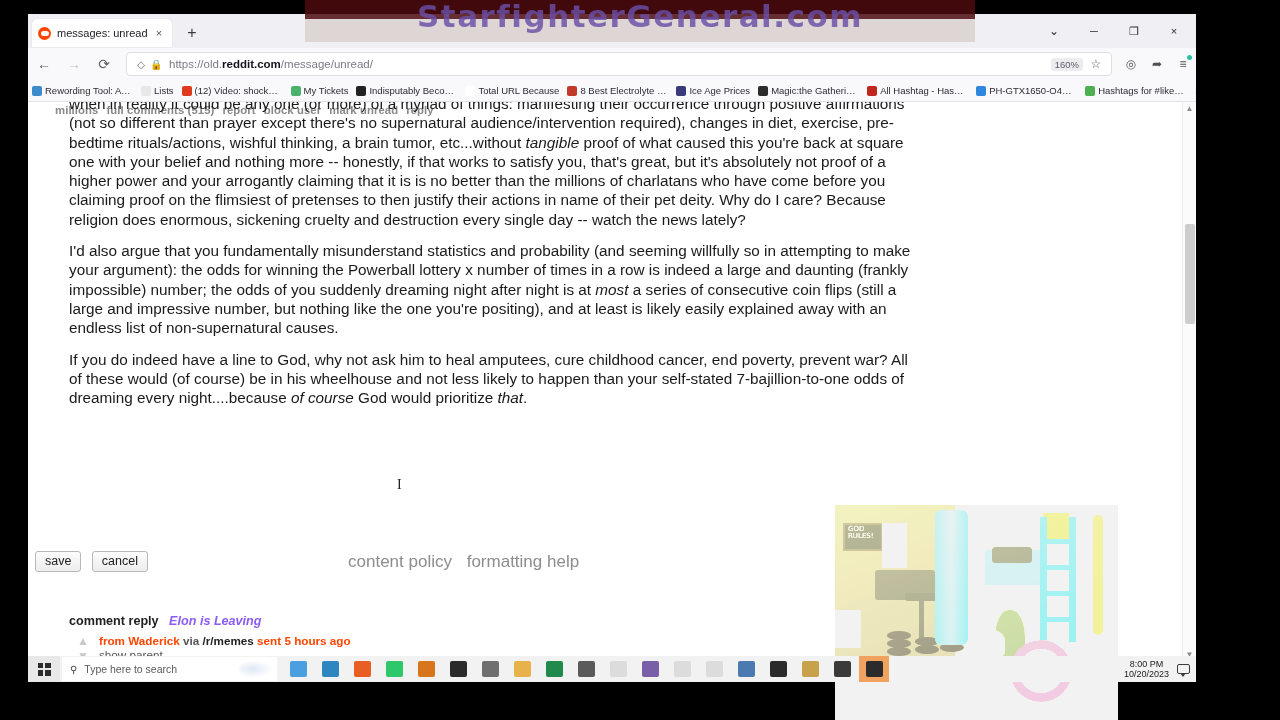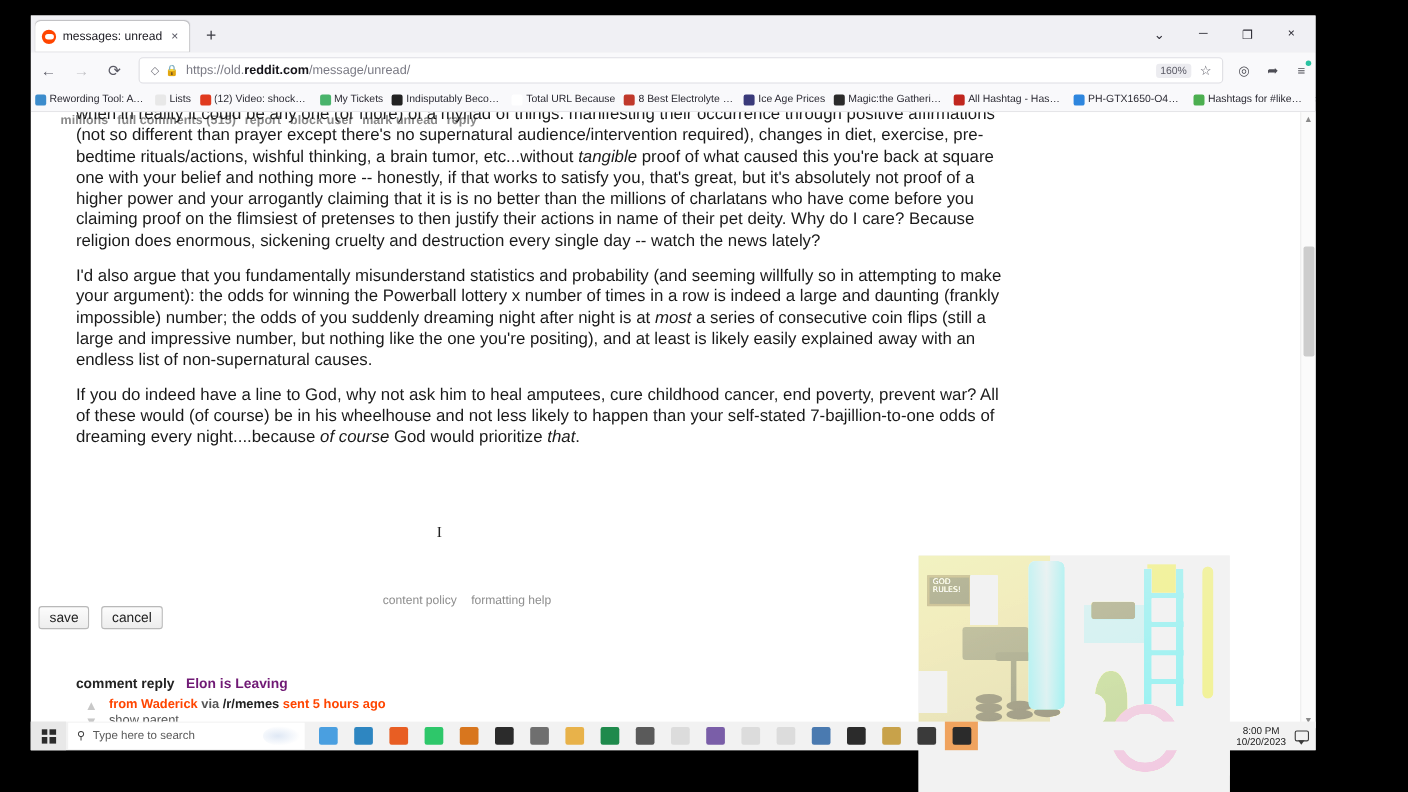--- a/index.html
+++ b/index.html
@@ -234,30 +234,30 @@
     font-family: "Liberation Sans", sans-serif;
     font-size: 12.5px;
     color: #222;
     background: linear-gradient(#fcfcfc, #ededed);
     border: 1px solid #b9b9b9;
     border-radius: 3px;
     padding: 2px 9px 3px 9px;
     margin-right: 6px;
   }
   .footlinks {
-    position: absolute; left: 320px; top: 438px;
-    font-size: 11px; color: #8d8d8d;
+    position: absolute; left: 320px; top: 450px;
+    font-size: 17px; color: #8d8d8d;
   }
   .footlinks a { color: #8d8d8d; text-decoration: none; margin-right: 10px; }
 
   
   .crblock { position: absolute; left: 0px; top: 512px; width: 700px; }
   .crhead { font-size: 12.6px; color: #222; font-weight: bold; }
   .crhead .subj {
-    color: #701a75; font-weight: bold; margin-left: 7px;
+    color: #8b5cf6; font-style: italic; font-weight: bold; margin-left: 7px;
   }
   .votes {
     position: absolute; left: 6px; top: 21px;
     width: 16px; text-align: center;
     color: #c8c8c8; font-size: 12px; line-height: 12px;
   }
   .crmeta {
     position: absolute; left: 30px; top: 20px;
     font-size: 11.7px; font-weight: bold; color: #ff4500;
   }
@@ -559,20 +559,25 @@
     </div>
 
     <div class="pagesb">
       <div class="arr">▲</div>
       <div class="thumb"></div>
       <div class="arr" style="position:absolute;bottom:0;left:0;right:0">▼</div>
     </div>
 
   </div>
 
+  <div id="watermark">
+    <div class="redband"></div>
+    <div class="whiteband"></div>
+    <div class="wmtext">StarfighterGeneral.com</div>
+  </div>
 
   <div id="webcam">
     <div class="wc wc-wallL"></div>
     <div class="wc wc-wallR"></div>
     <div class="wc wc-towel"></div>
     <div class="wc wc-board">
       <span>GOD RULES!</span>
     </div>
     <div class="wc wc-poster"></div>
     <div class="wc wc-bench"></div>

